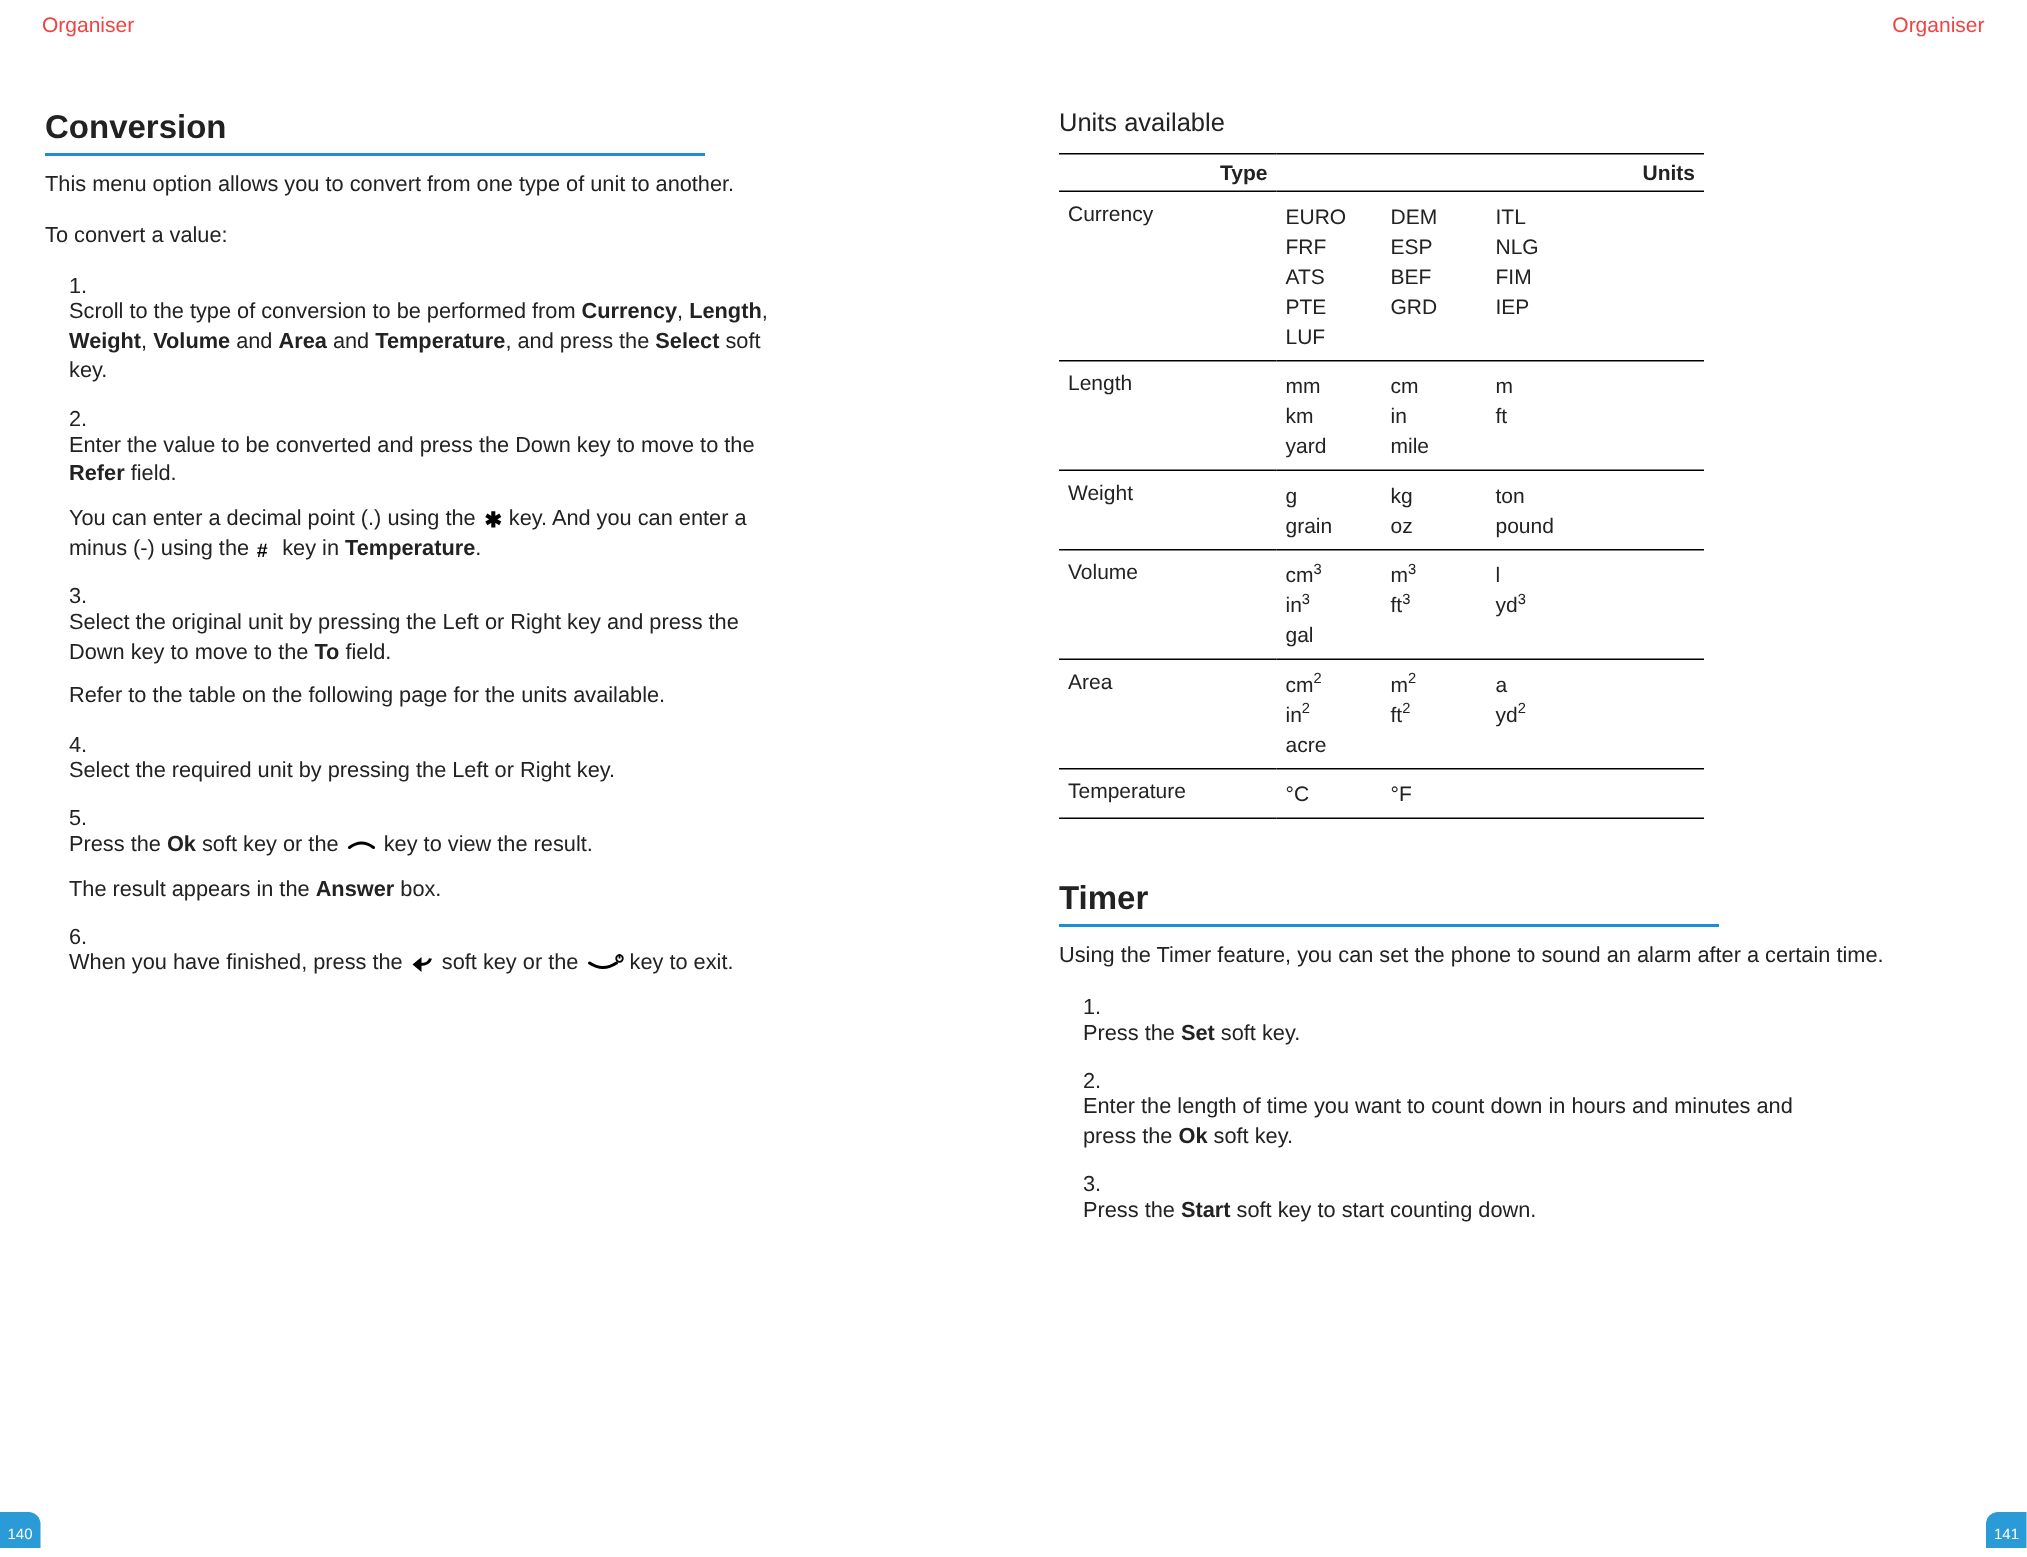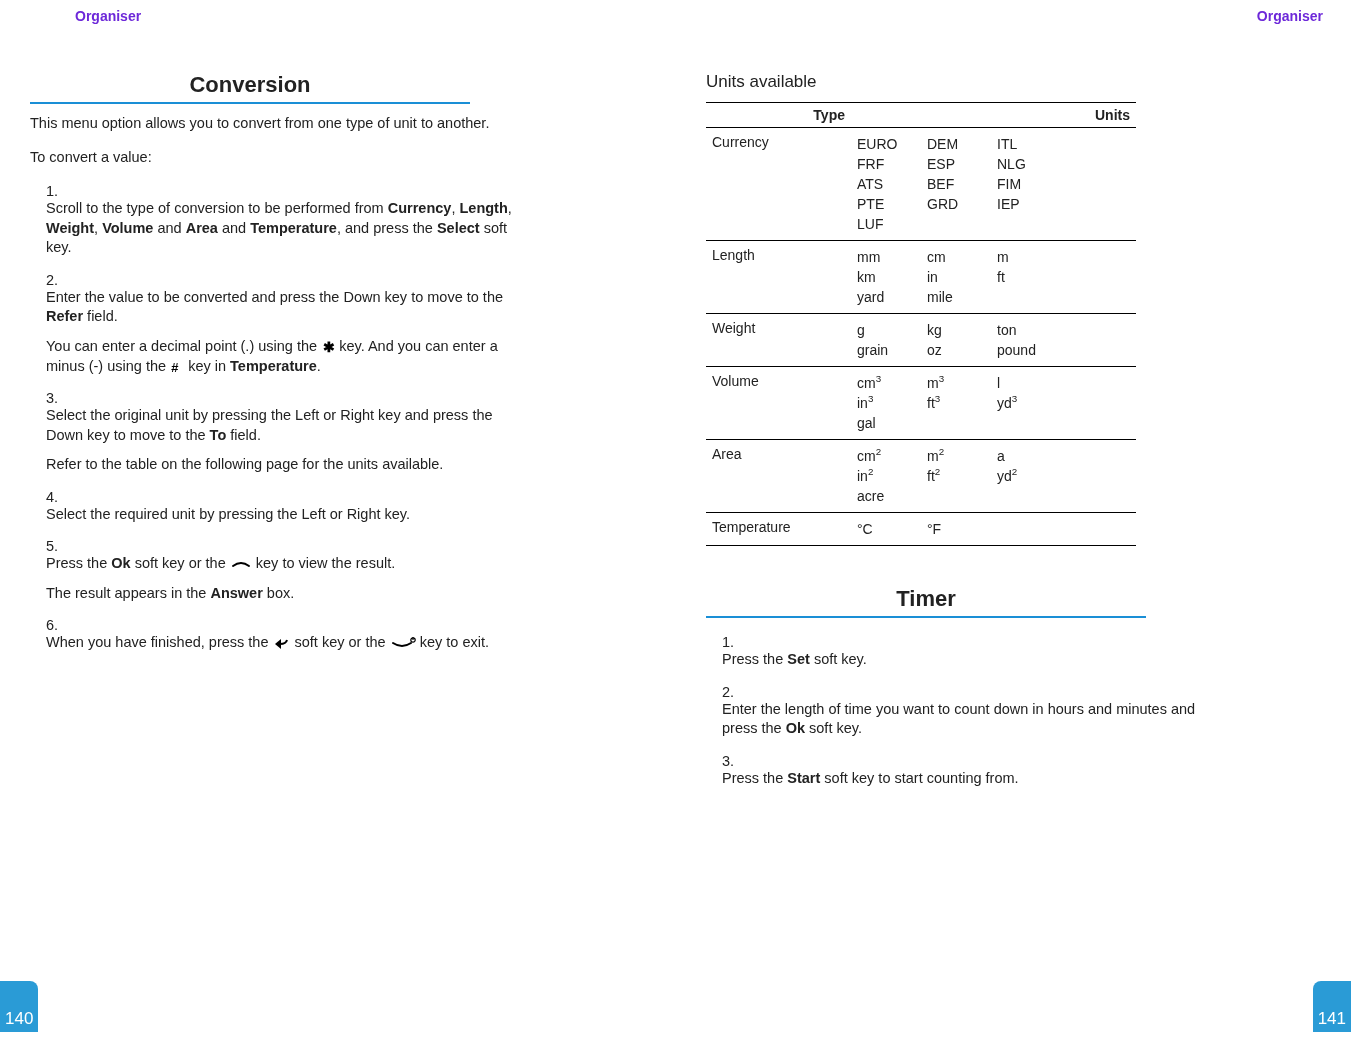--- a/index.html
+++ b/index.html
@@ -16,62 +16,60 @@
   .page {
     position: absolute;
     top: 0;
     width: 675px;
     height: 1038px;
     padding: 8px 0 0 0;
   }
   .page.left  { left: 0; }
   .page.right { left: 676px; }
   .header {
-    color: #6d28d9;
-    font-weight: bold;
+    color: #ef4444;
+    font-weight: normal;
     font-size: 14px;
     padding: 0 28px 8px 28px;
-    margin-left: 47px;
   }
   .page.left  .header { text-align: left;  }
   .page.right .header { text-align: right; }
   .content {
     padding: 40px 100px 0 30px;
   }
   .page.right .content {
     padding: 40px 90px 0 30px;
   }
   h1.section {
     font-size: 22px;
     font-weight: bold;
     margin: 0 0 4px 0;
     padding-bottom: 4px;
     border-bottom: 2.5px solid #1a8fd6;
     width: 440px;
-    text-align: center;
   }
   h2.subsection {
     font-size: 17px;
     font-weight: normal;
     margin: 0 0 10px 0;
   }
   p { margin: 10px 0 14px 0; line-height: 1.35; }
   ol.steps { padding-left: 0; margin: 16px; list-style: none; }
   ol.steps > li { margin-bottom: 14px; }
   ol.steps .num { display:inline-block; width: 22px; vertical-align: top; }
   ol.steps .body { display:inline-block; width: calc(100% - 26px); vertical-align: top; line-height:1.35; }
   ol.steps .subp { margin-top: 10px; }
   .b { font-weight: bold; }
   .footer-tab {
     position: absolute;
     bottom: 6px;
     color: #fff;
-    font-size: 17px;
+    font-size: 10px;
     background: #2a9bd6;
-    padding: 28px 5px 3px 5px;
+    padding: 10px 5px 3px 5px;
     border-radius: 4px 4px 0 0;
     min-width: 22px;
     text-align: center;
   }
   .page.left  .footer-tab { left: 0; border-radius: 0 8px 0 0; }
   .page.right .footer-tab { right: 0; border-radius: 8px 0 0 0; }
   
   .icon { display:inline-block; vertical-align: middle; }
   .icon svg { display:block; }
   
@@ -275,36 +273,37 @@
                 <span>°F</span>
               </div>
             </td>
         </tr>
       </tbody>
     </table>
 
     <div style="height:40px"></div>
 
     <h1 class="section">Timer</h1>
+    <p>Using the Timer feature, you can set the phone to sound an alarm after a certain time.</p>
 
     <ol class="steps">
       <li>
         <span class="num">1.</span>
         <span class="body">
           <span>Press the </span><span class="b">Set</span><span> soft key.</span>
         </span>
       </li>
       <li>
         <span class="num">2.</span>
         <span class="body">
           <span>Enter the length of time you want to count down in hours and minutes and press the </span><span class="b">Ok</span><span> soft key.</span>
         </span>
       </li>
       <li>
         <span class="num">3.</span>
         <span class="body">
-          <span>Press the </span><span class="b">Start</span><span> soft key to start counting from.</span>
+          <span>Press the </span><span class="b">Start</span><span> soft key to start counting down.</span>
         </span>
       </li>
     </ol>
   </div>
   <div class="footer-tab">141</div>
 </div>
 
 </body></html>

